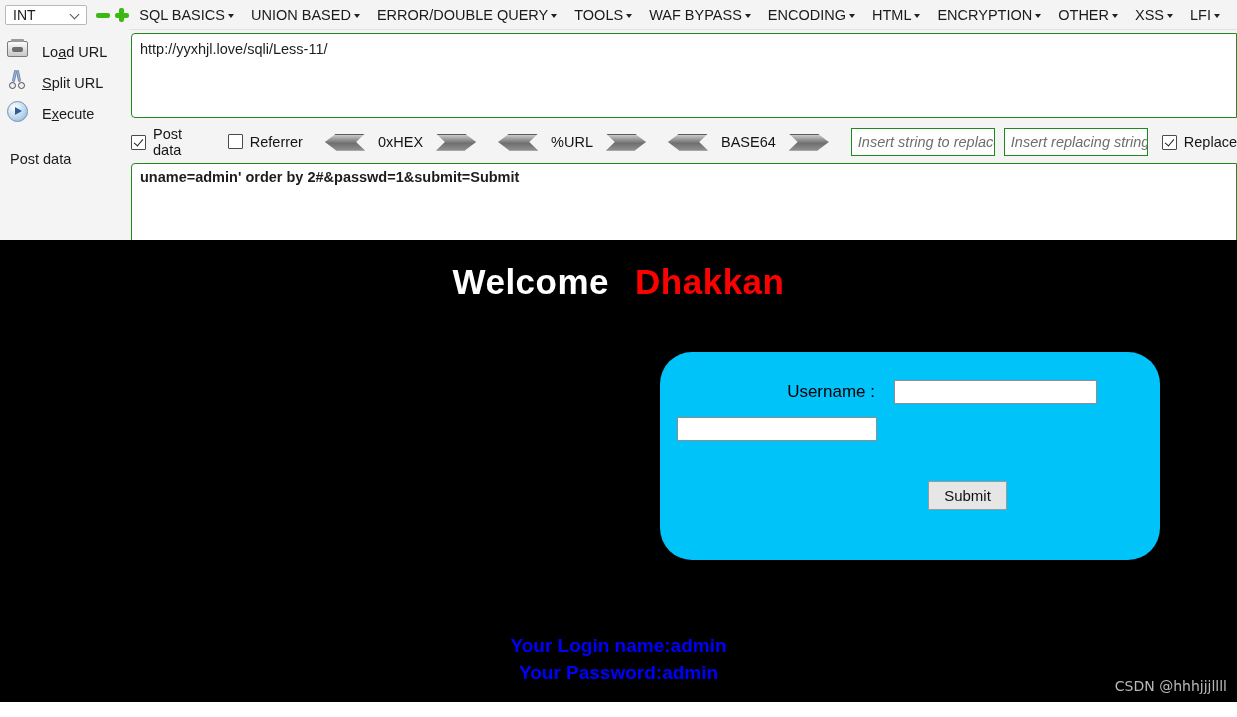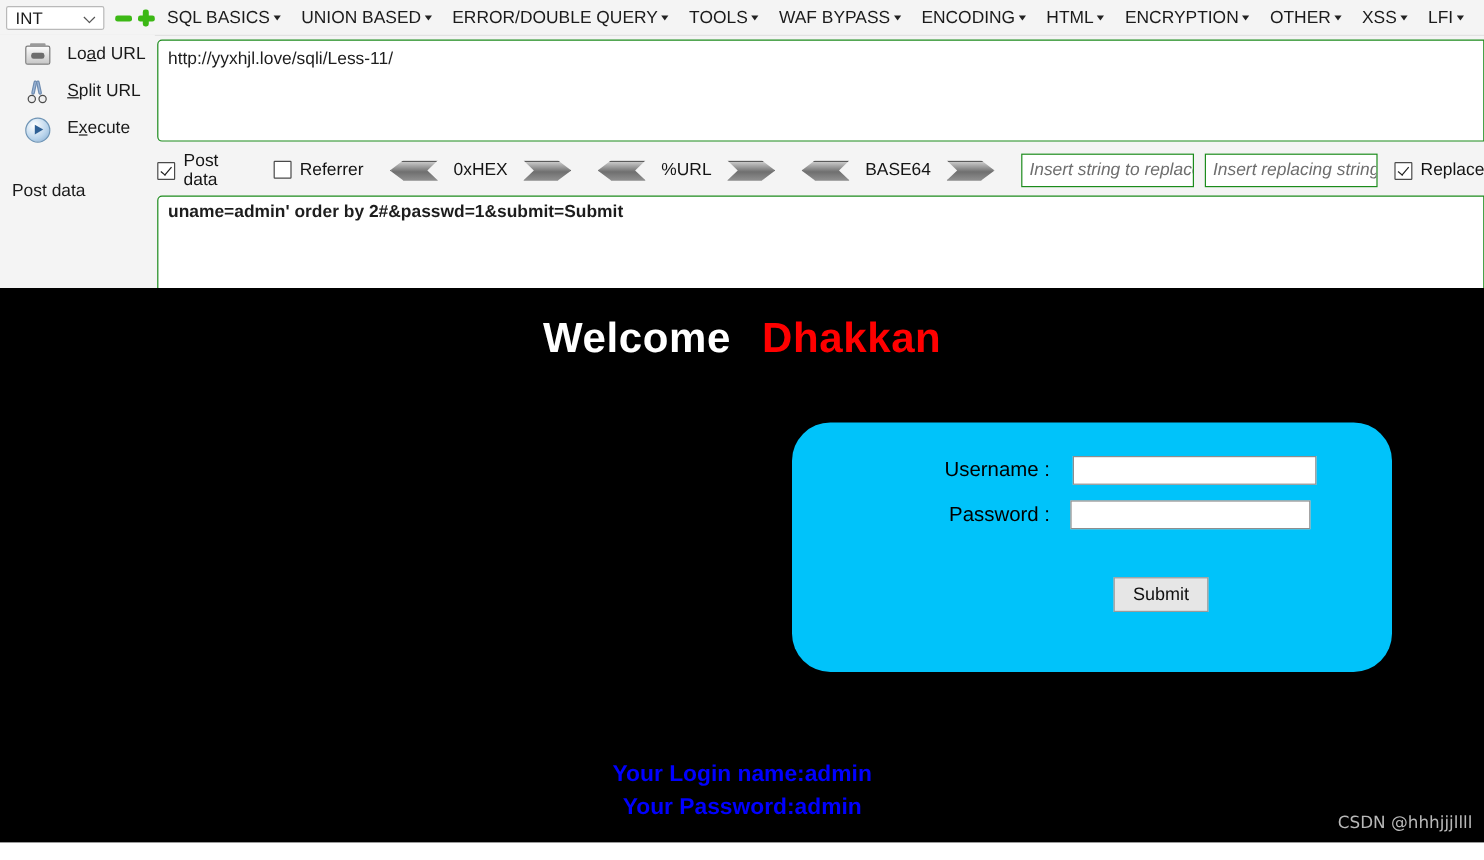--- a/index.html
+++ b/index.html
@@ -80,22 +80,22 @@
     vertical-align: middle;
   }
 
   
   .leftbar {
     position: absolute; left: 0; top: 29px;
     width: 129px; height: 226px;
     background: #f4f4f4;
   }
   .tool-row {
-    display: flex; align-items: center;
-    height: 31px; padding-left: 18px; cursor: pointer;
+    display: flex; align-items: flex-end;
+    height: 31px; padding-left: 4px; cursor: pointer;
   }
   .tool-ico { width: 24px; height: 24px; position: relative; flex: 0 0 24px; }
   .tool-label {
     font-size: 14.5px; color: #1a1a1a; margin-left: 14px;
   }
   .tool-label u { text-decoration: underline; }
 
   
   .ico-load {
     position:absolute; left:3px; top:5px; width:19px; height:14px;
@@ -408,21 +408,20 @@
     <div class="welcome">
       <span class="w">Welcome</span><span class="d">Dhakkan</span>
     </div>
 
     <div class="login-box">
       <div class="frow u">
         <span class="flab">Username :</span>
         <span class="finput"></span>
       </div>
       <div class="frow p">
-        <span class="flab">Password :</span>
         <span class="finput"></span>
       </div>
       <div class="submit-btn">Submit</div>
     </div>
 
     <div class="result">
       <div>Your Login name:admin</div>
       <div>Your Password:admin</div>
     </div>
 

